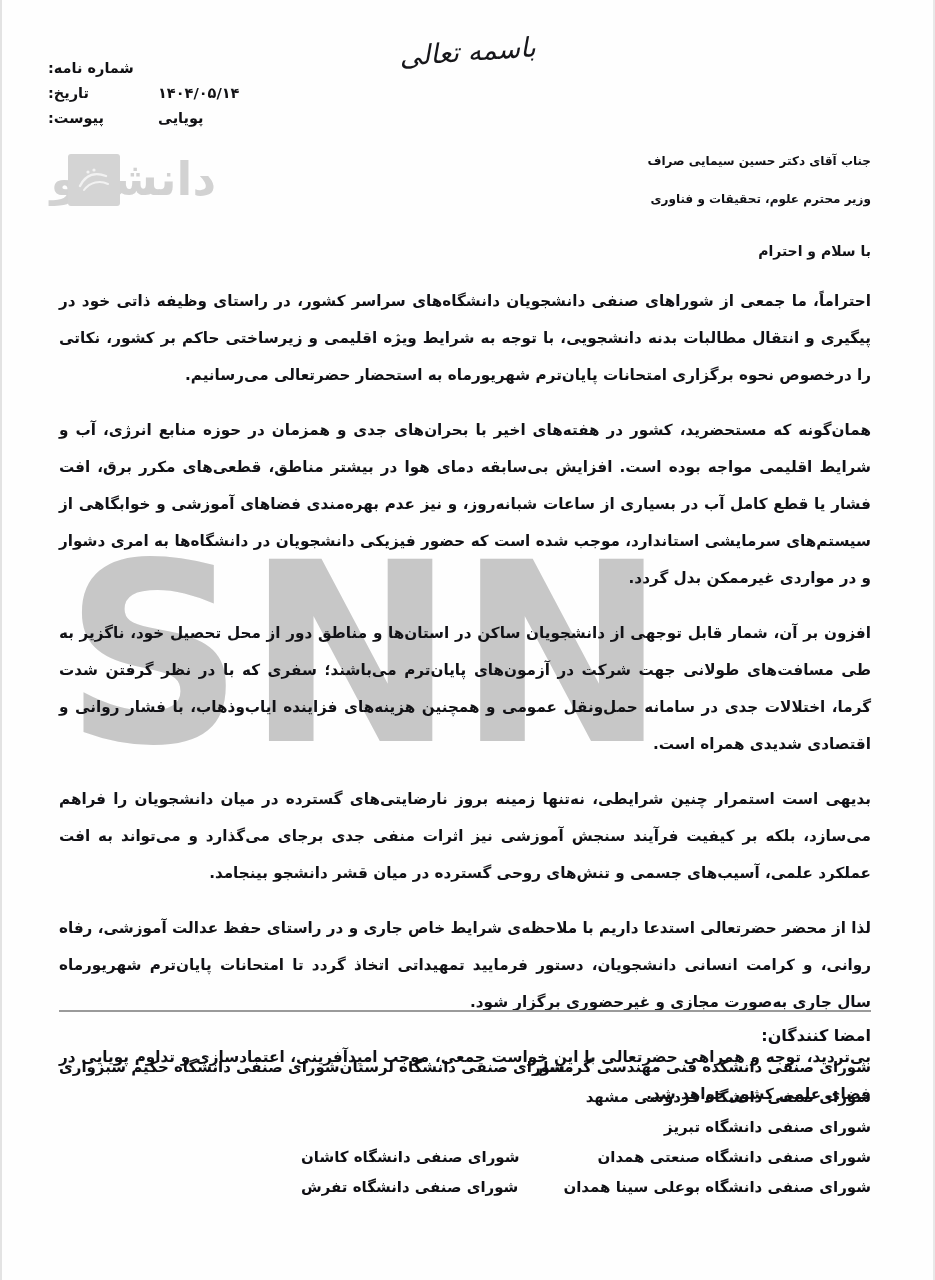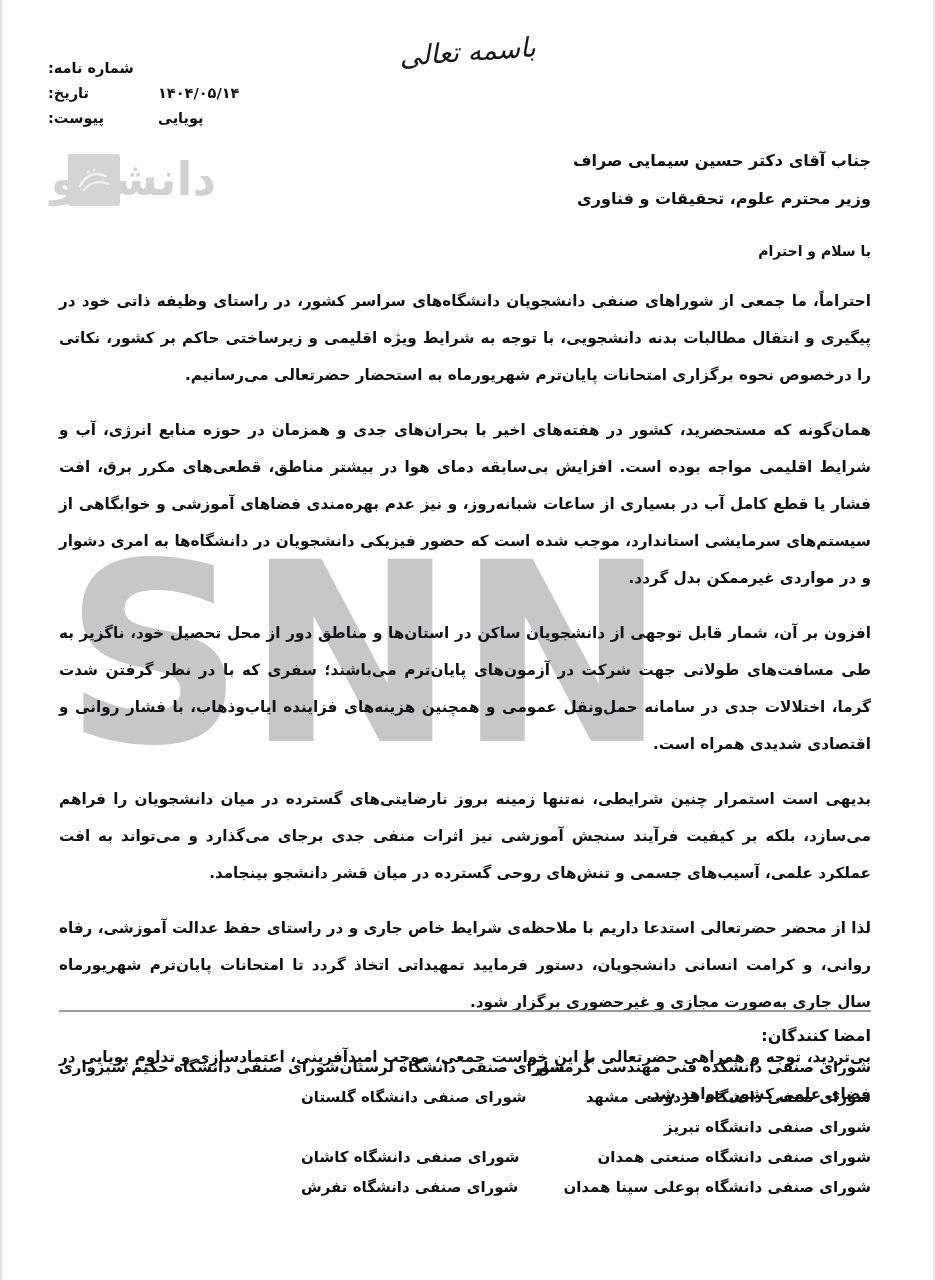--- a/index.html
+++ b/index.html
@@ -139,21 +139,21 @@
   .addressee {
     position: absolute;
     top: 142px;
     right: 62px;
     width: 810px;
     direction: rtl;
     text-align: right;
     color: #101014;
   }
   .addressee-line {
-    font-size: 16px;
+    font-size: 12px;
     font-weight: 700;
     line-height: 38px;
     letter-spacing: -0.2px;
   }
 
   .salutation {
     position: absolute;
     top: 243px;
     right: 62px;
     width: 810px;
@@ -289,21 +289,20 @@
       <div class="signers-title">امضا کنندگان:</div>
 
       <div class="signer-row">
         <span class="signer-cell col-1">شورای صنفی دانشکده فنی مهندسی گرمسار</span>
         <span class="signer-cell col-2">شورای صنفی دانشگاه لرستان</span>
         <span class="signer-cell col-3">شورای صنفی دانشگاه حکیم سبزواری</span>
       </div>
 
       <div class="signer-row">
         <span class="signer-cell col-1">شورای صنفی دانشگاه فردوسی مشهد</span>
-        <span class="signer-cell col-2">شورای صنفی دانشگاه گلستان</span>
         <span class="signer-cell col-3"></span>
       </div>
 
       <div class="signer-row">
         <span class="signer-cell col-1">شورای صنفی دانشگاه تبریز</span>
         <span class="signer-cell col-3"></span>
       </div>
 
       <div class="signer-row">
         <span class="signer-cell col-1">شورای صنفی دانشگاه صنعتی همدان</span>

